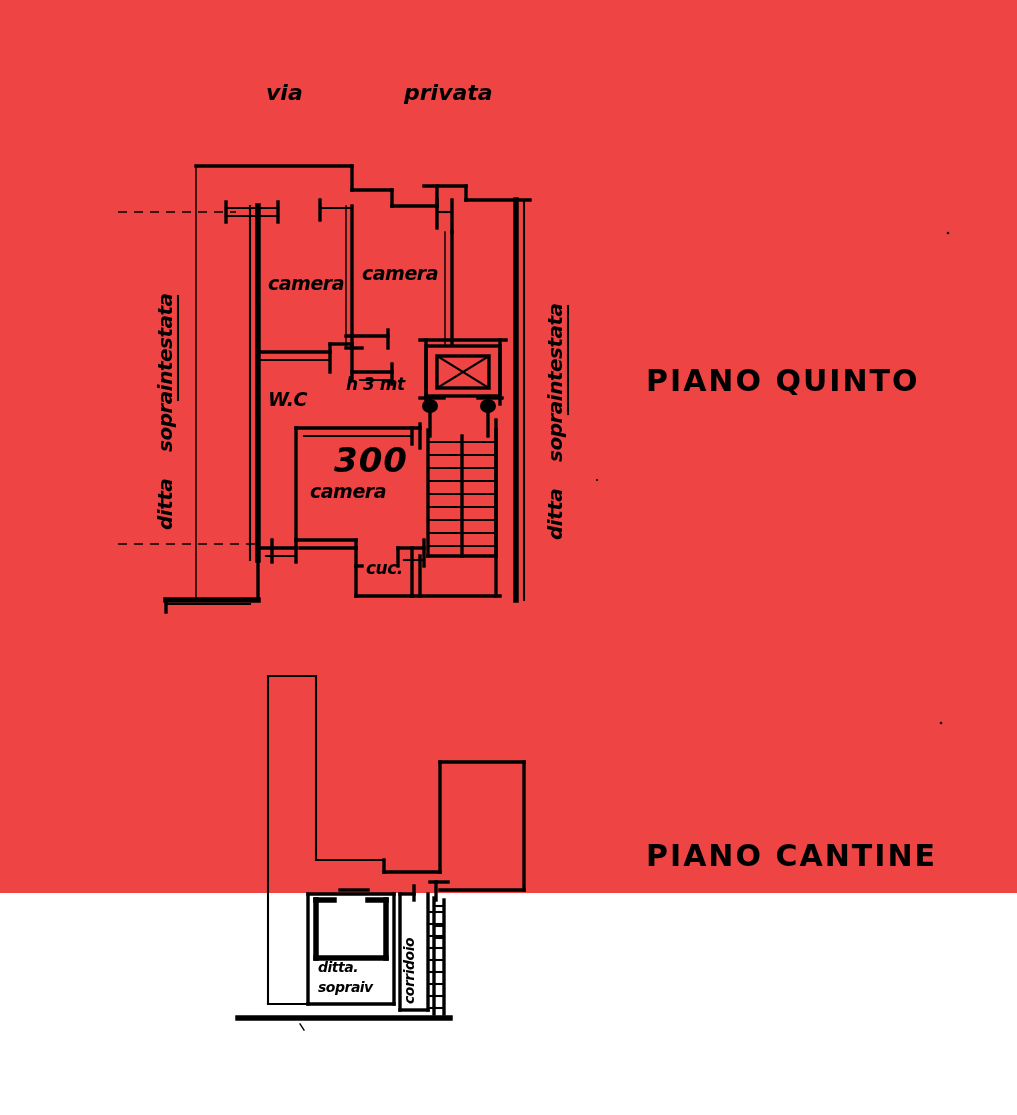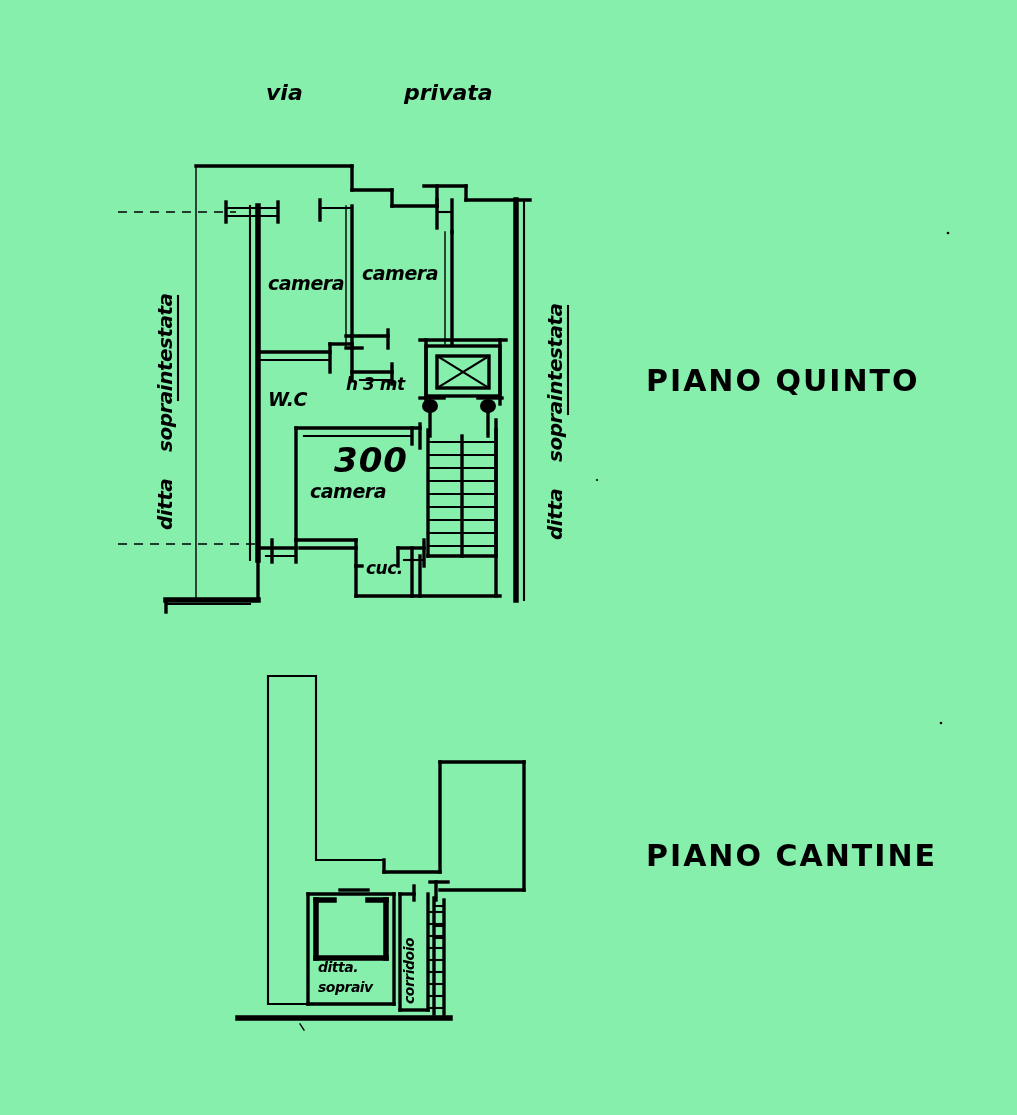--- a/index.html
+++ b/index.html
@@ -12,22 +12,22 @@
     width: 1017px;
     height: 1115px;
     position: relative;
     font-family: "DejaVu Sans", sans-serif;
     overflow: hidden;
   }
   #sheet {
     position: absolute;
     left: 0; top: 0;
     width: 1017px;
-    height: 1115px;
-    background: #86efac;
+    height: 893px;
+    background: #ef4444;
   }
   #plan-svg {
     position: absolute;
     left: 0; top: 0;
     width: 1017px;
     height: 1115px;
     display: block;
   }
   
   .hand {

